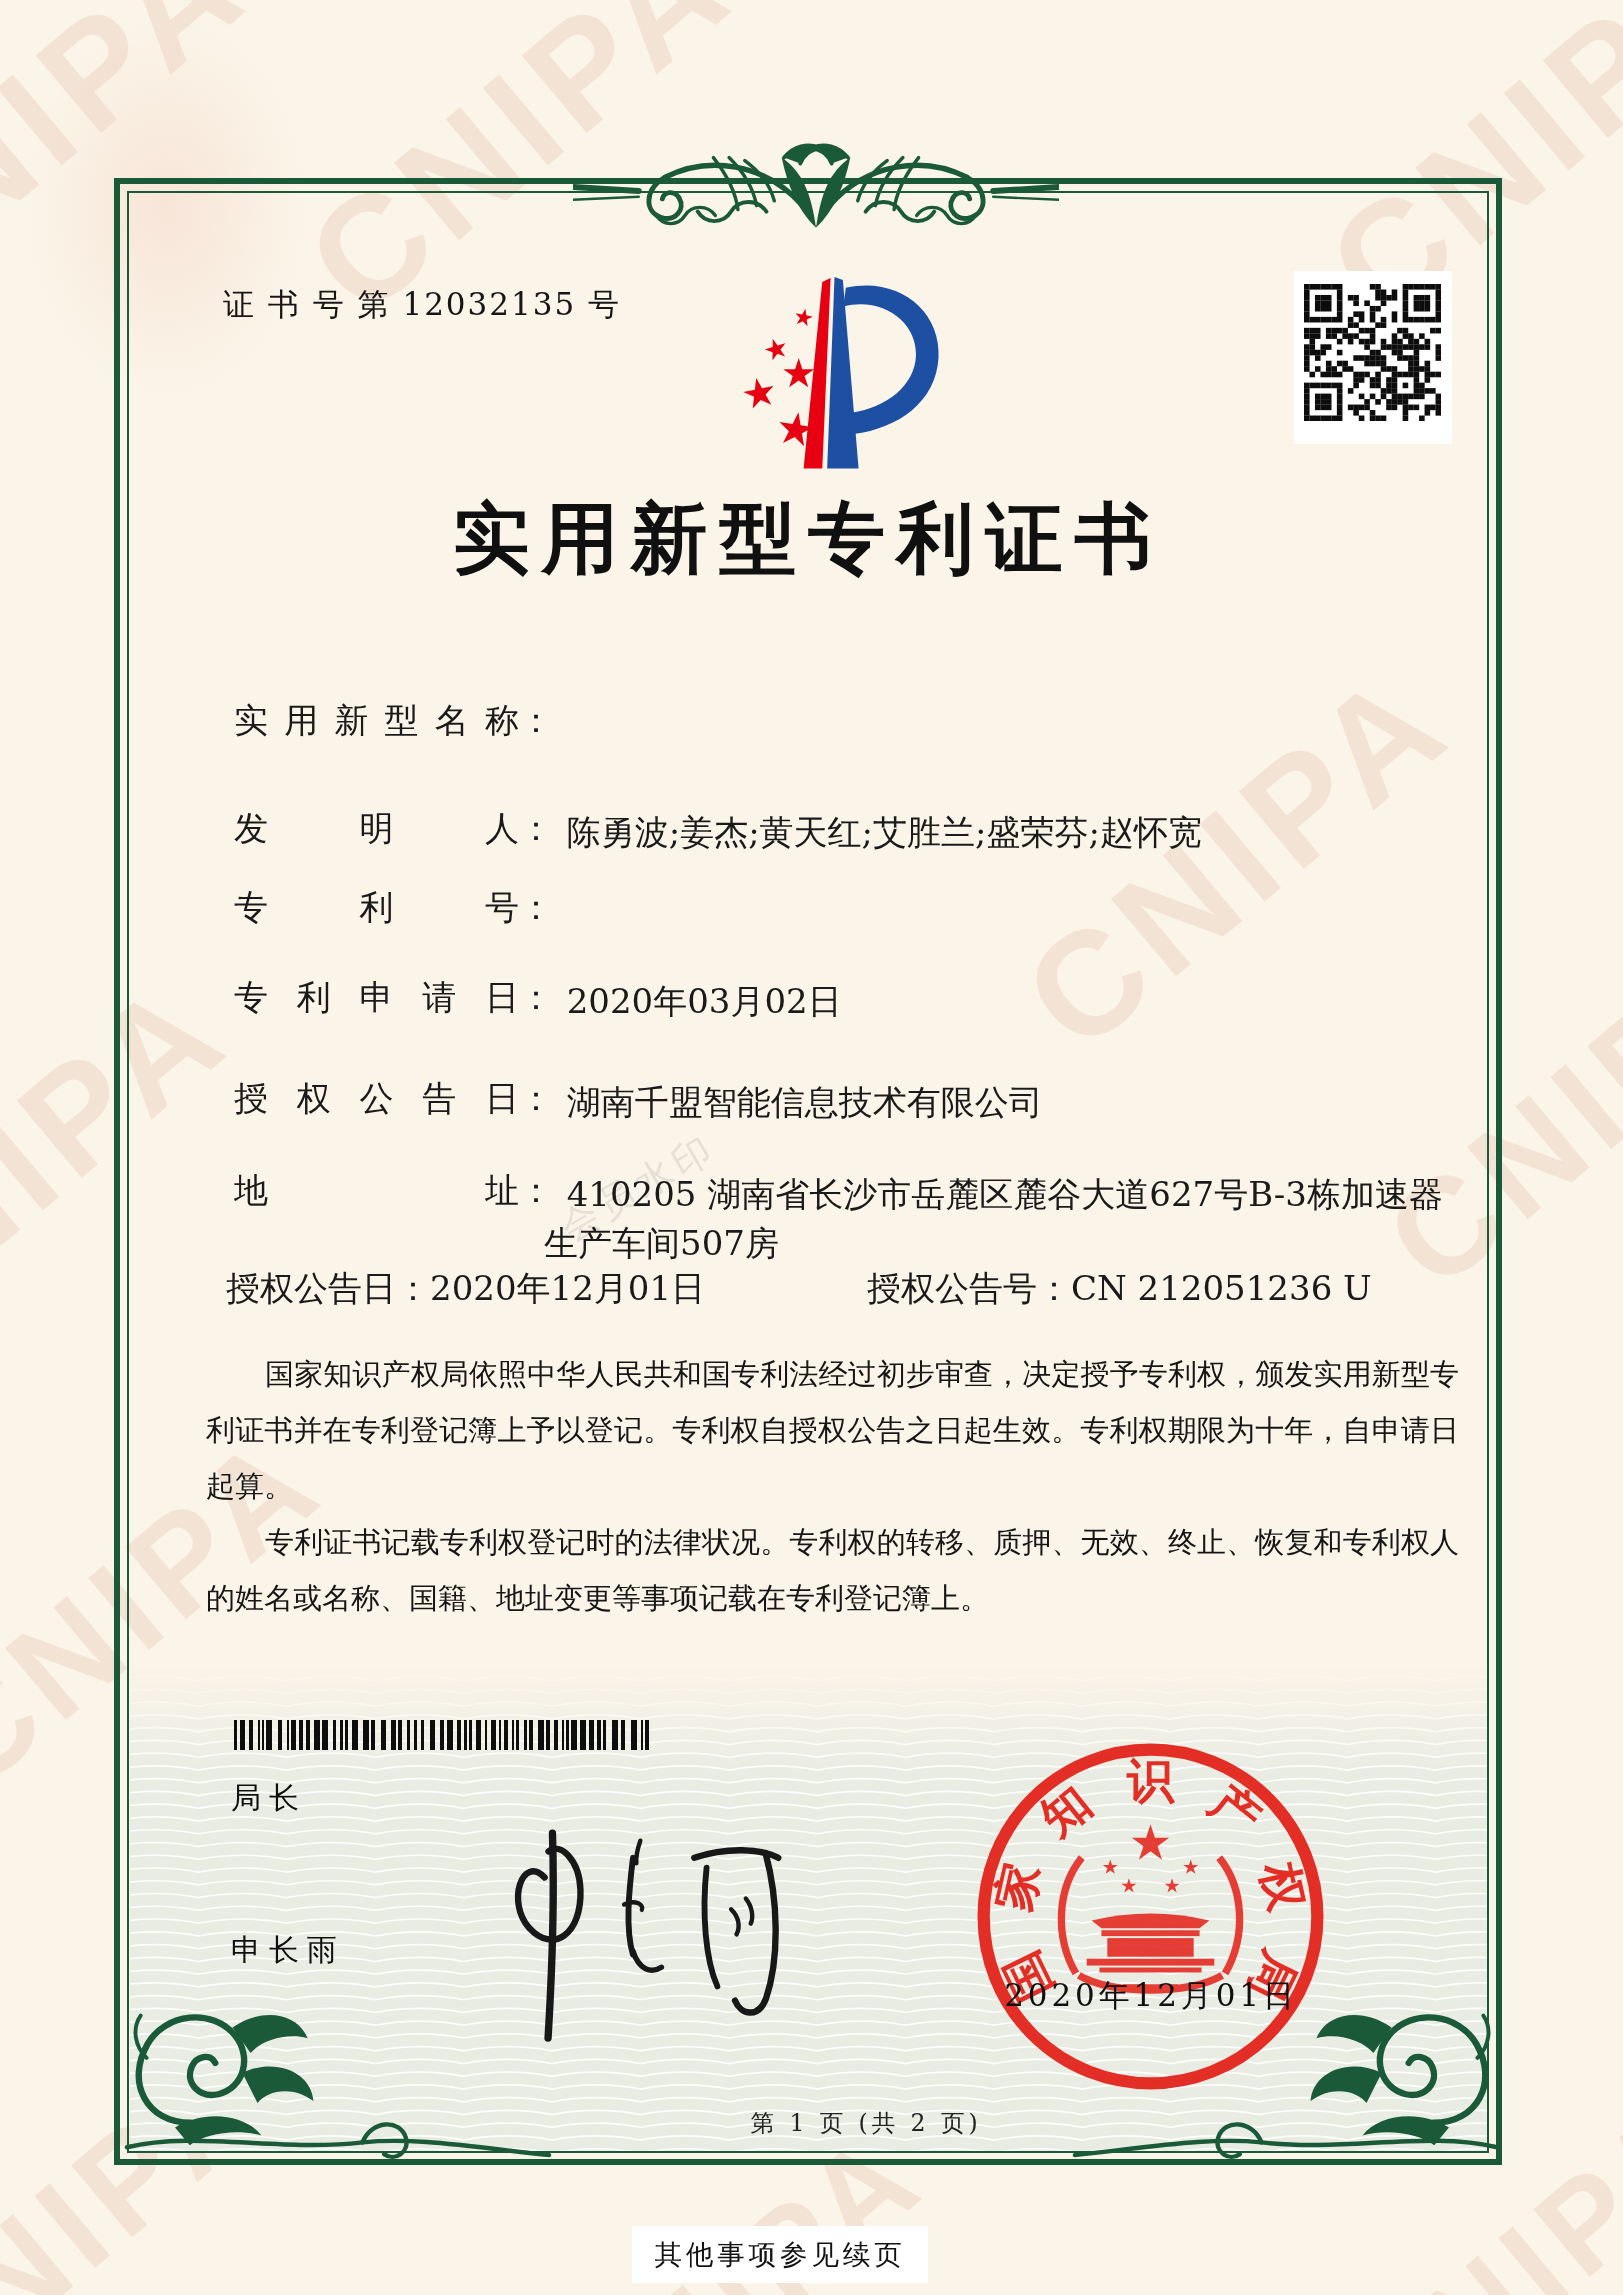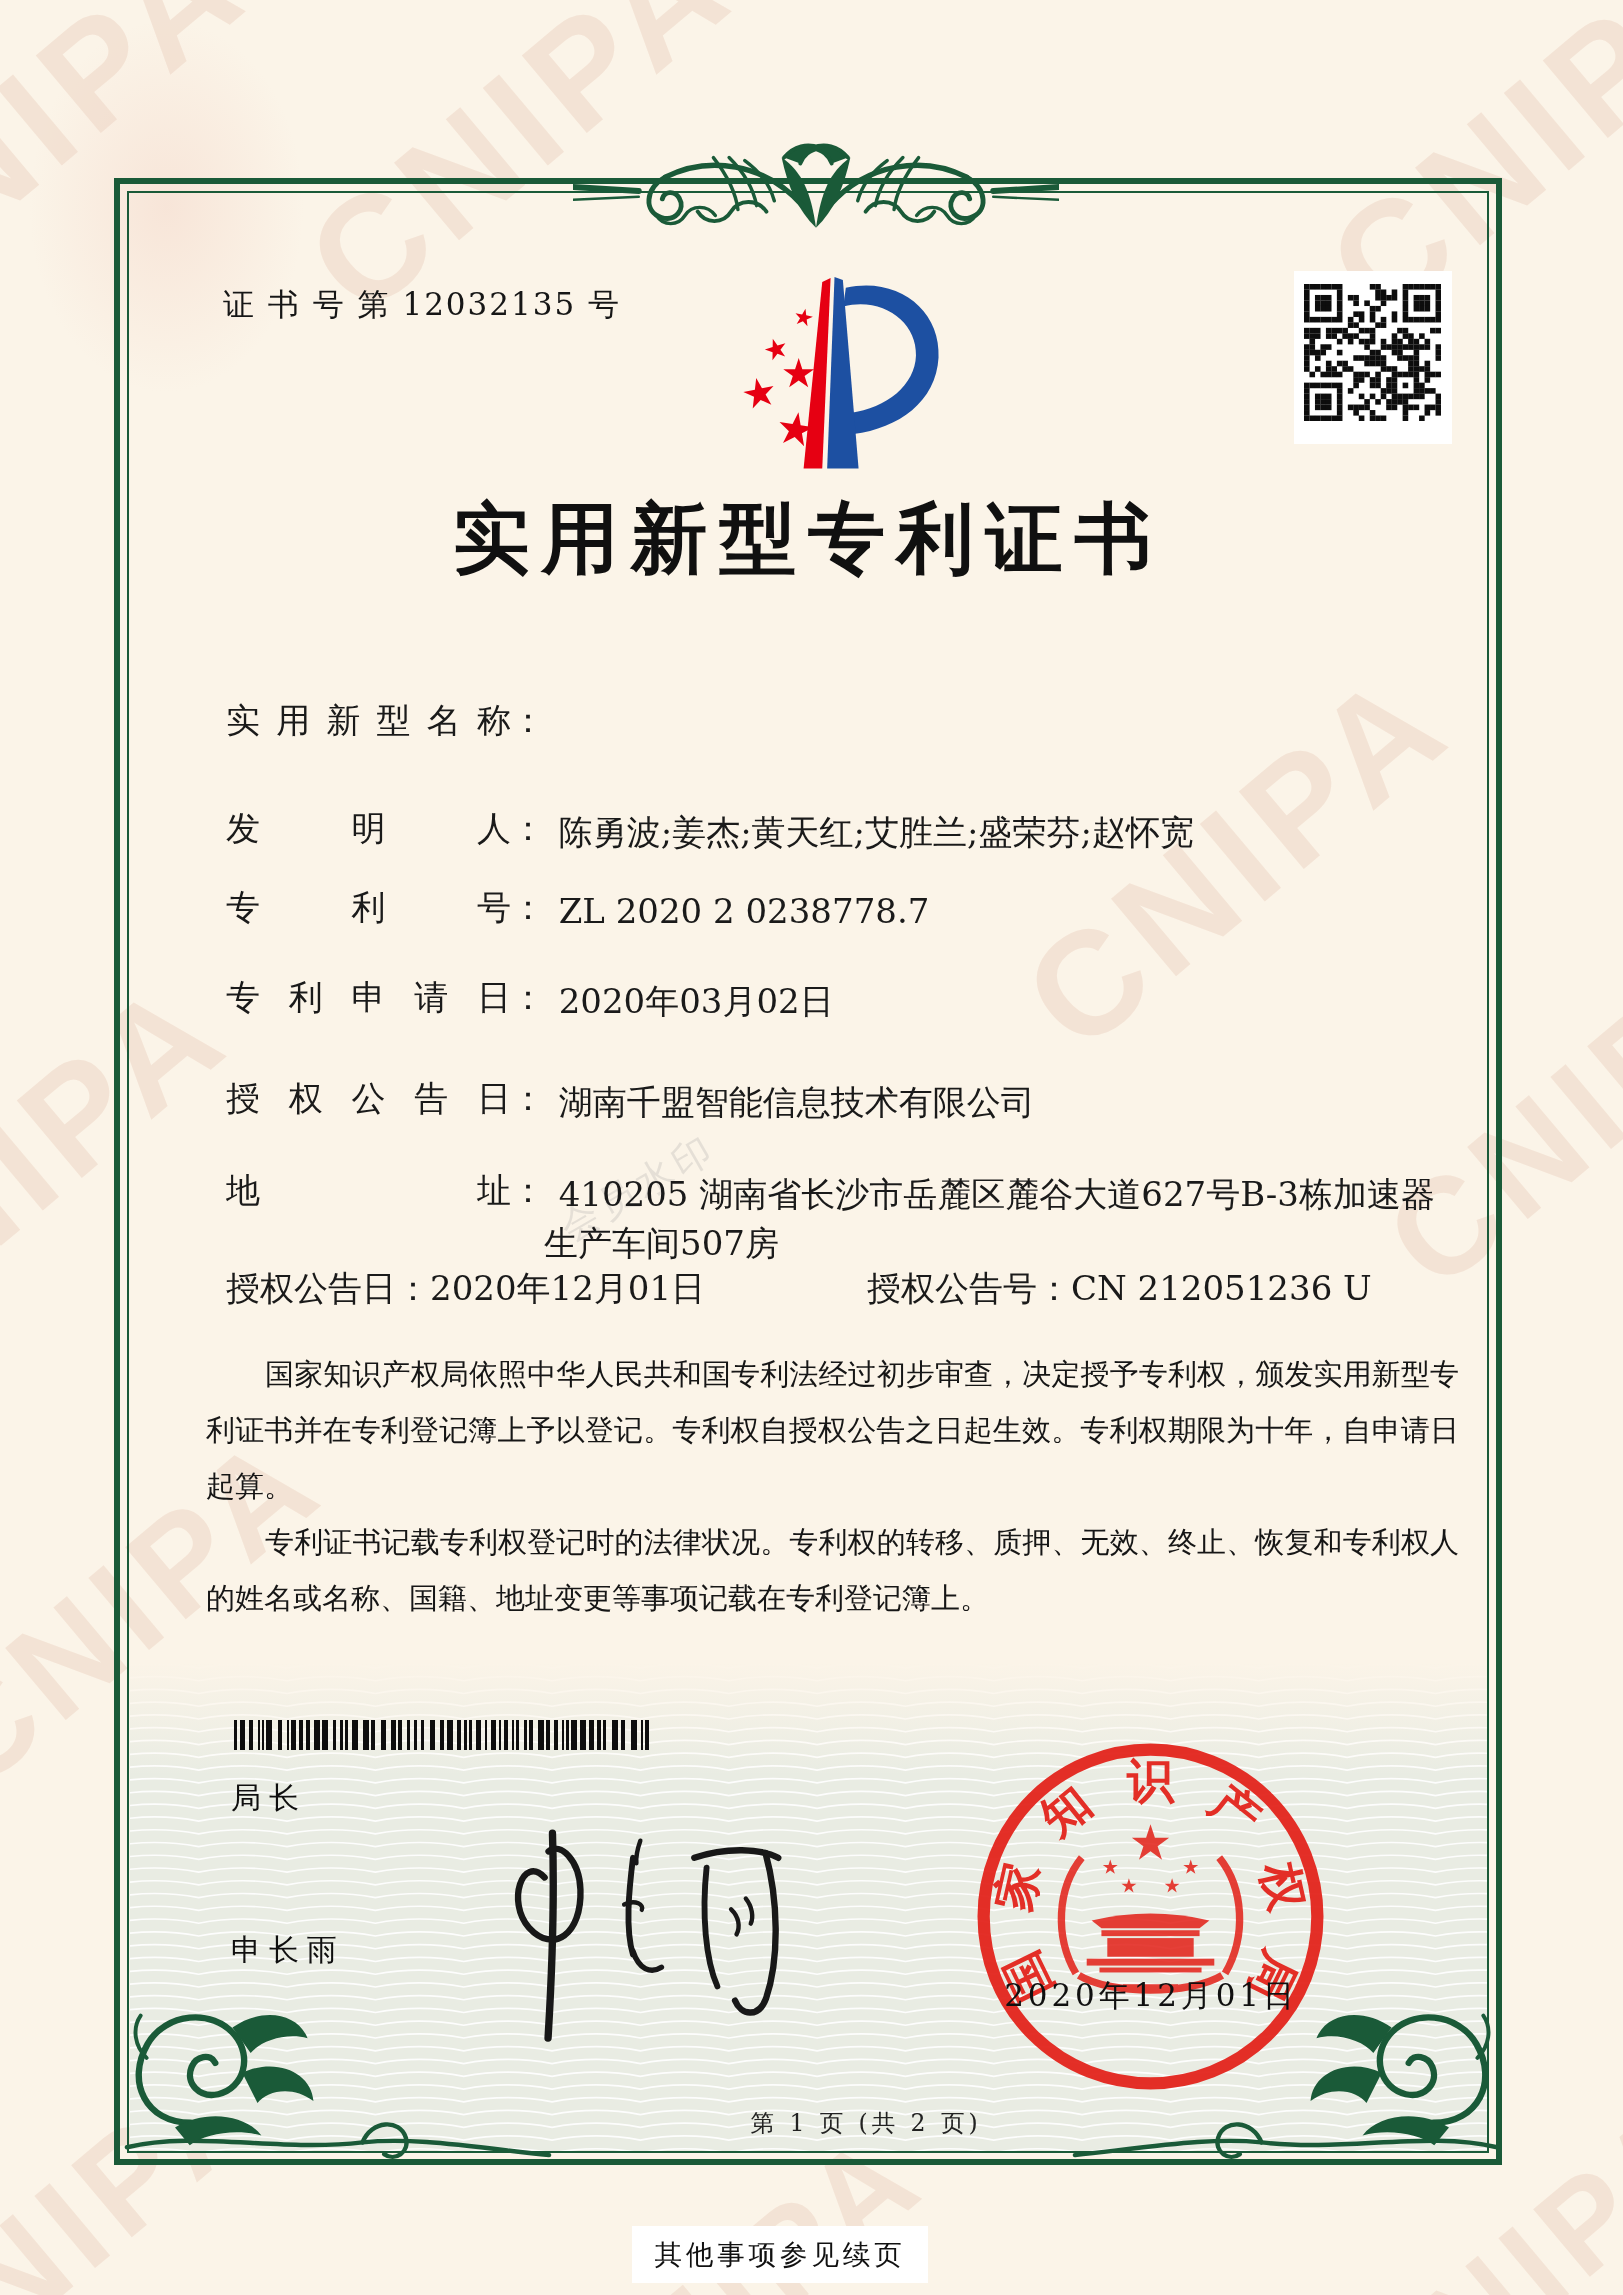--- a/index.html
+++ b/index.html
@@ -49,21 +49,21 @@
     position:absolute;left:223px;top:284px;font-size:31px;letter-spacing:2px;color:#161616;
   }
   .qr-box{position:absolute;left:1294px;top:271px;width:158px;height:173px;background:#ffffff;}
   .title{
     position:absolute;left:114px;top:488px;width:1388px;text-align:center;
     font-size:77px;font-weight:700;letter-spacing:11.8px;color:#101010;
   }
   
   .fields{position:absolute;left:226px;top:698px;width:1237px;font-size:34px;}
   .frow{position:absolute;left:0;display:flex;align-items:flex-start;white-space:nowrap;}
-  .flabel{display:inline-block;}
+  .flabel{display:inline-block;margin-left:8px;}
   .flabel.spread{width:285px;text-align:justify;text-align-last:justify;}
   .fcolon{display:inline-block;margin-right:13.7px;}
   .fvalue{display:inline-block;white-space:normal;line-height:53px;}
   .grant-row{position:absolute;left:226px;top:1266px;font-size:34px;white-space:nowrap;}
   .grant-col2{position:absolute;left:641px;top:0;}
   
   .bodytext{
     position:absolute;left:206px;top:1346px;width:1253px;
     font-size:29px;line-height:56px;text-align:justify;color:#161616;
   }
@@ -539,21 +539,20 @@
       <span class="fcolon">：</span>
     </div>
     <div class="frow" style="top: 108px;">
       <span class="flabel spread">发明人</span>
       <span class="fcolon">：</span>
       <span class="fvalue">陈勇波;姜杰;黄天红;艾胜兰;盛荣芬;赵怀宽</span>
     </div>
     <div class="frow" style="top: 187px;">
       <span class="flabel spread">专利号</span>
       <span class="fcolon">：</span>
-      <span class="fvalue">ZL 2020 2 0238778.7</span>
     </div>
     <div class="frow" style="top: 277px;">
       <span class="flabel spread">专利申请日</span>
       <span class="fcolon">：</span>
       <span class="fvalue">2020年03月02日</span>
     </div>
     <div class="frow" style="top: 378px;">
       <span class="flabel spread">授权公告日</span>
       <span class="fcolon">：</span>
       <span class="fvalue">湖南千盟智能信息技术有限公司</span>

